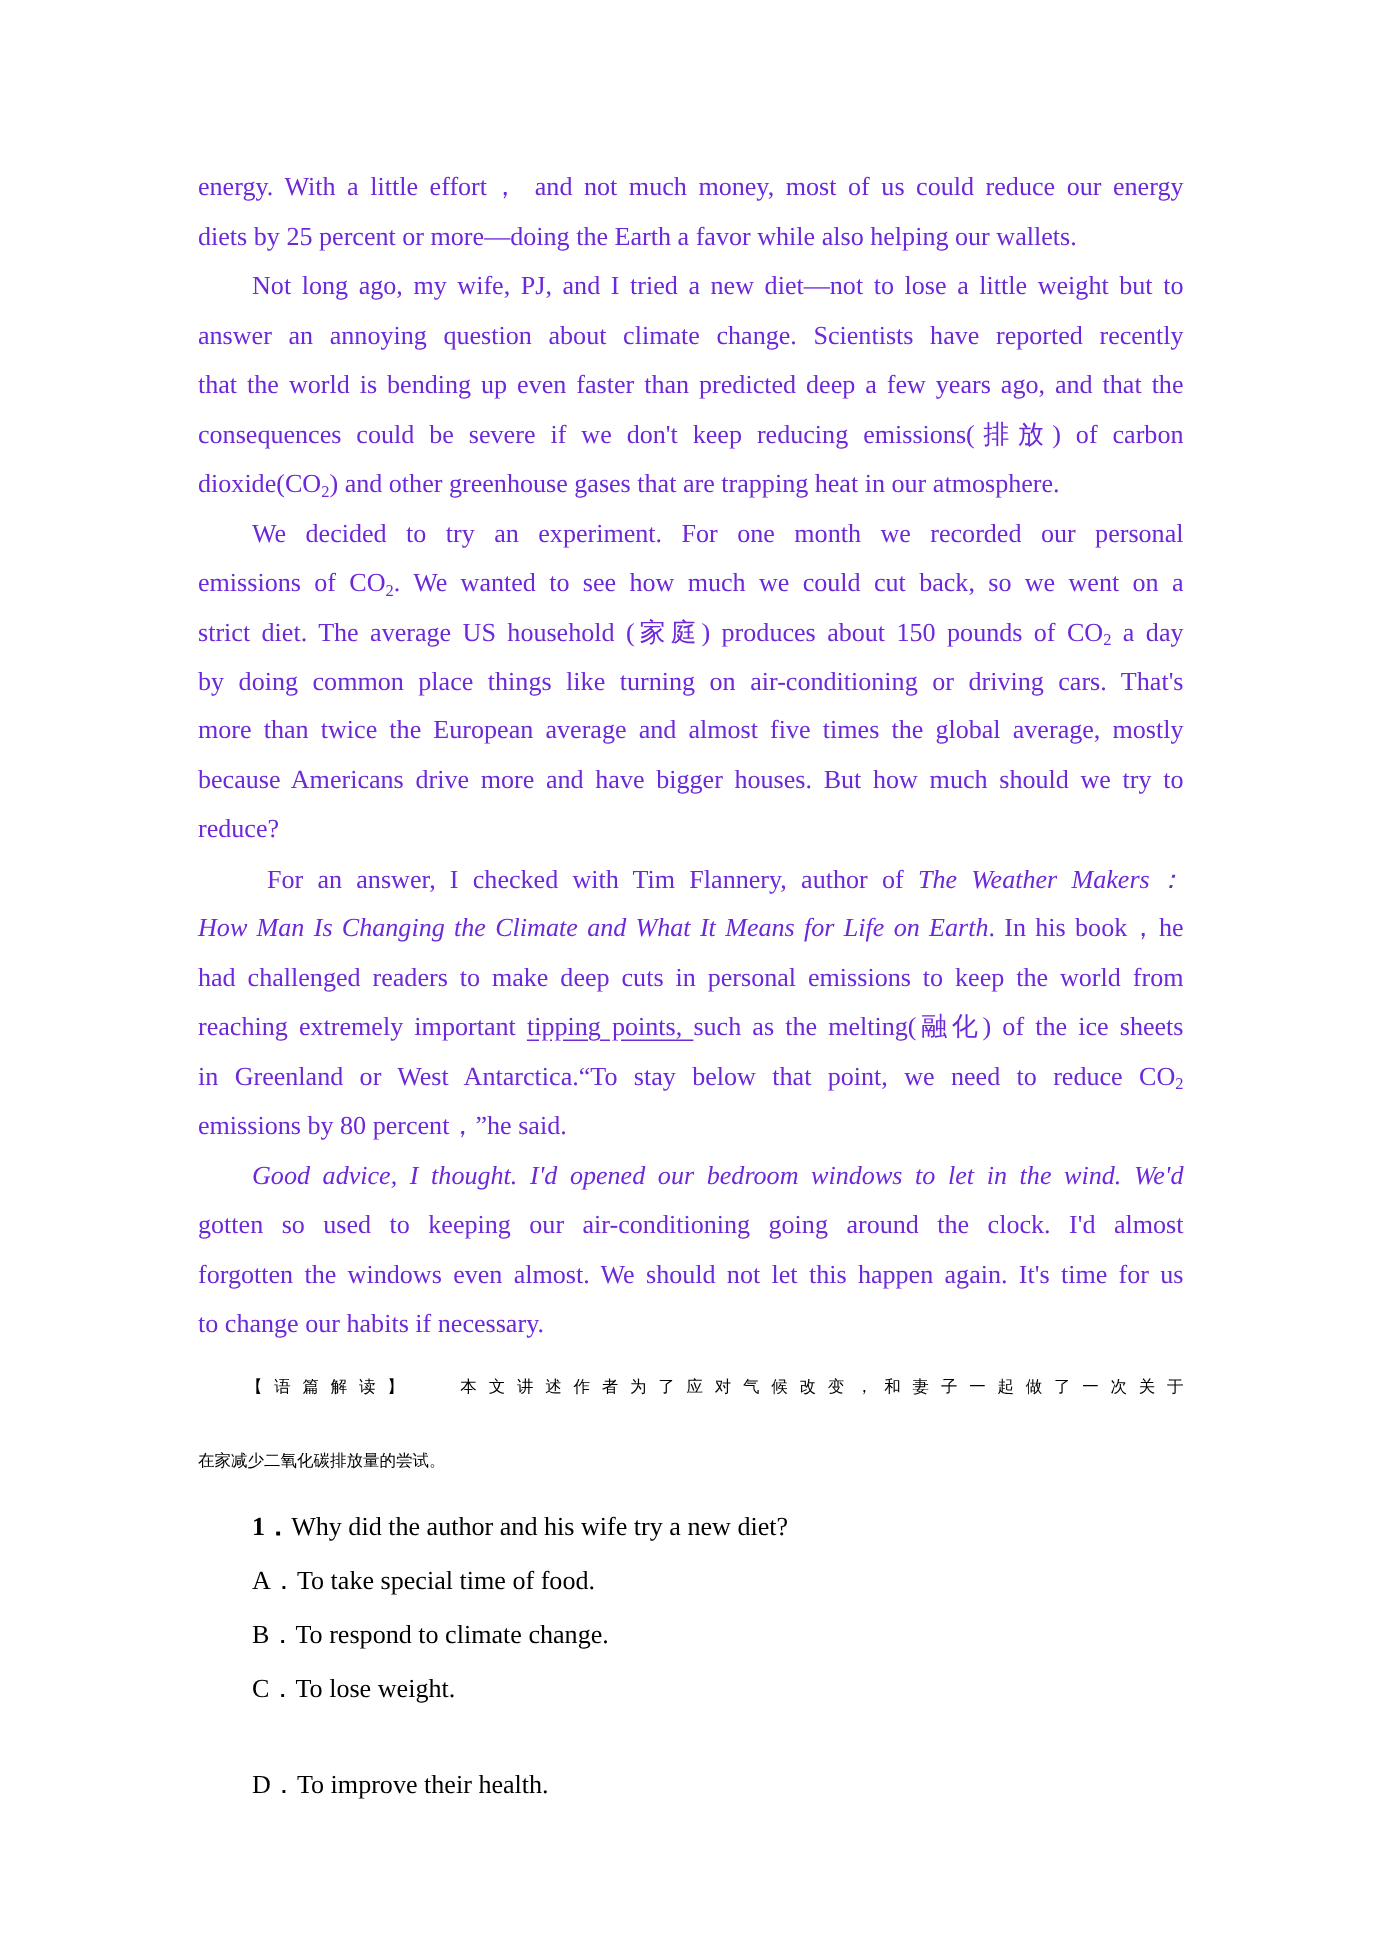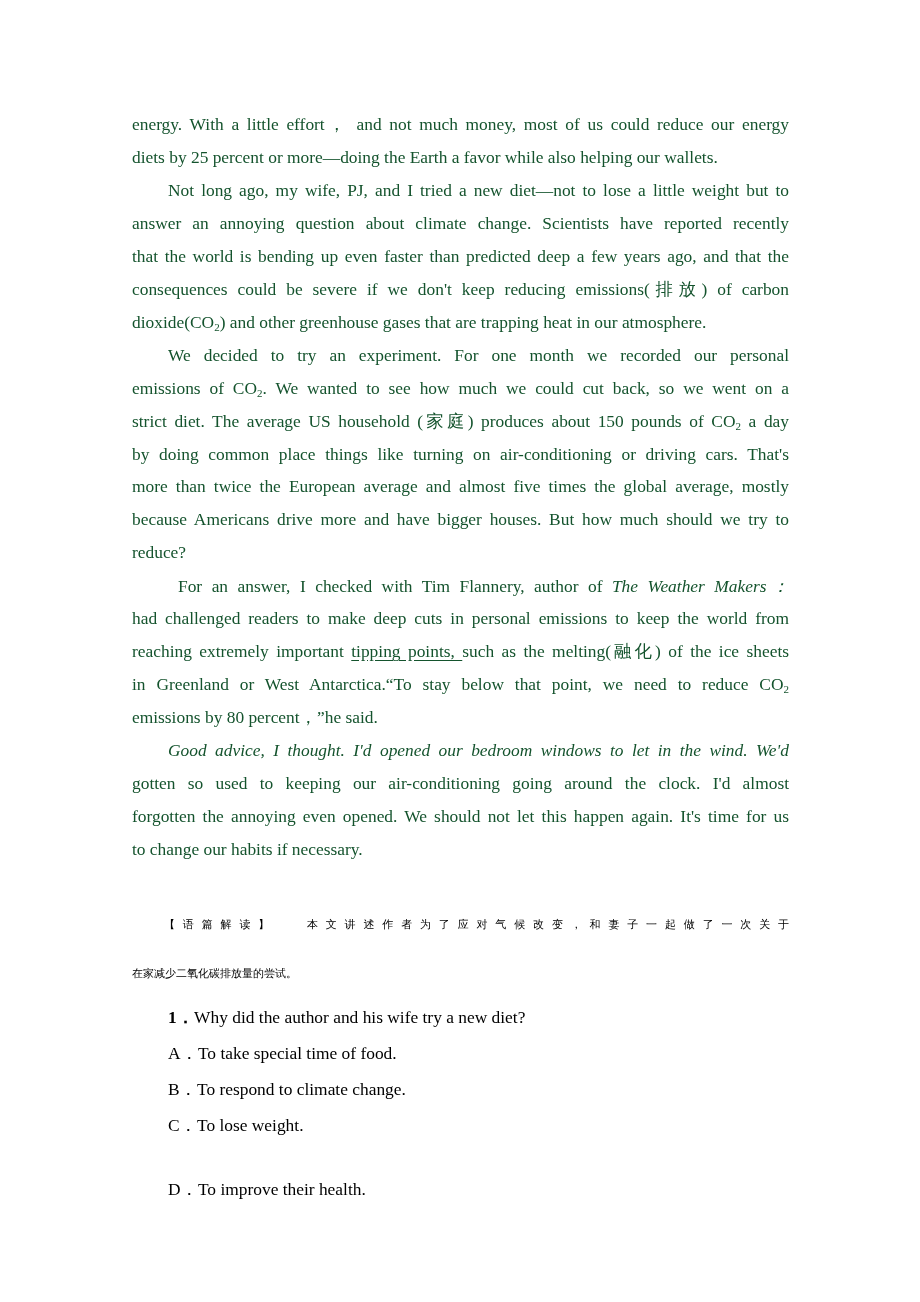--- a/index.html
+++ b/index.html
@@ -1,20 +1,20 @@
 <!DOCTYPE html>
 <html><head>
 <meta charset="utf-8">
 <style>
   html, body { margin: 0; padding: 0; background: #ffffff; }
   body { width: 920px; height: 1302px; position: relative; overflow: hidden; }
   .page {
     position: absolute; left: 132px; top: 108px; width: 657px;
     font-family: "Liberation Serif", "DejaVu Serif", serif;
-    font-size: 17.4px; color: #14532d; line-height: 32.8px;
+    font-size: 17.4px; color: #6d28d9; line-height: 32.8px;
   }
   .p { text-align: justify; text-align-last: auto; margin: 0; }
   .line { display: block; text-align: justify; text-align-last: justify; white-space: nowrap; height: 32.8px; }
   .line.last { text-align-last: left; }
   .line.gap { height: 33.6px; }
   i { font-style: italic; }
   sub { font-size: 11px; vertical-align: -3px; line-height: 0; }
   .u { text-decoration: underline; text-underline-offset: 3px; }
   .summary {
     font-family: "DejaVu Sans", sans-serif; font-size: 11px; line-height: 24px;
@@ -42,29 +42,30 @@
     <span class="line" style="padding-left:36px;box-sizing:border-box;">We decided to try an experiment. For one month we recorded our personal</span>
     <span class="line">emissions of CO<sub>2</sub>. We wanted to see how much we could cut back, so we went on a</span>
     <span class="line">strict diet. The average US household (家庭) produces about 150 pounds of CO<sub>2</sub> a day</span>
     <span class="line">by doing common place things like turning on air-conditioning or driving cars. That's</span>
     <span class="line">more than twice the European average and almost five times the global average, mostly</span>
     <span class="line">because Americans drive more and have bigger houses. But how much should we try to</span>
     <span class="line last gap">reduce?</span>
   </div>
   <div class="p">
     <span class="line" style="padding-left:46px;box-sizing:border-box;"><span>For an answer, I checked with Tim Flannery, author of </span><i>The Weather Makers：</i></span>
+    <span class="line"><i>How Man Is Changing the Climate and What It Means for Life on Earth</i><span>. In his book，he</span></span>
     <span class="line">had challenged readers to make deep cuts in personal emissions to keep the world from</span>
     <span class="line"><span>reaching extremely important </span><span class="u">tipping points, </span><span>such as the melting(融化) of the ice sheets</span></span>
     <span class="line">in Greenland or West Antarctica.“To stay below that point, we need to reduce CO<sub>2</sub></span>
     <span class="line last gap">emissions by 80 percent，”he said.</span>
   </div>
   <div class="p">
     <span class="line" style="padding-left:36px;box-sizing:border-box;font-style:italic;">Good advice, I thought. I'd opened our bedroom windows to let in the wind. We'd</span>
     <span class="line">gotten so used to keeping our air-conditioning going around the clock. I'd almost</span>
-    <span class="line">forgotten the annoying even opened. We should not let this happen again. It's time for us</span>
+    <span class="line">forgotten the windows even almost. We should not let this happen again. It's time for us</span>
     <span class="line last">to change our habits if necessary.</span>
   </div>
 </div>
 
 <div class="summary" style="position:absolute;left:132px;top:913px;width:657px;">
   <span class="line" style="padding-left:32px;box-sizing:border-box;"><span>【语篇解读】</span><span style="display:inline-block;width:22px;"></span><span>本文讲述作者为了应对气候改变，和妻子一起做了一次关于</span></span>
   <span class="line last" style="position:absolute;top:49px;left:0;">在家减少二氧化碳排放量的尝试。</span>
 </div>
 
 <div class="q" style="top:1005px;"><b>1．</b><span>Why did the author and his wife try a new diet?</span></div>

